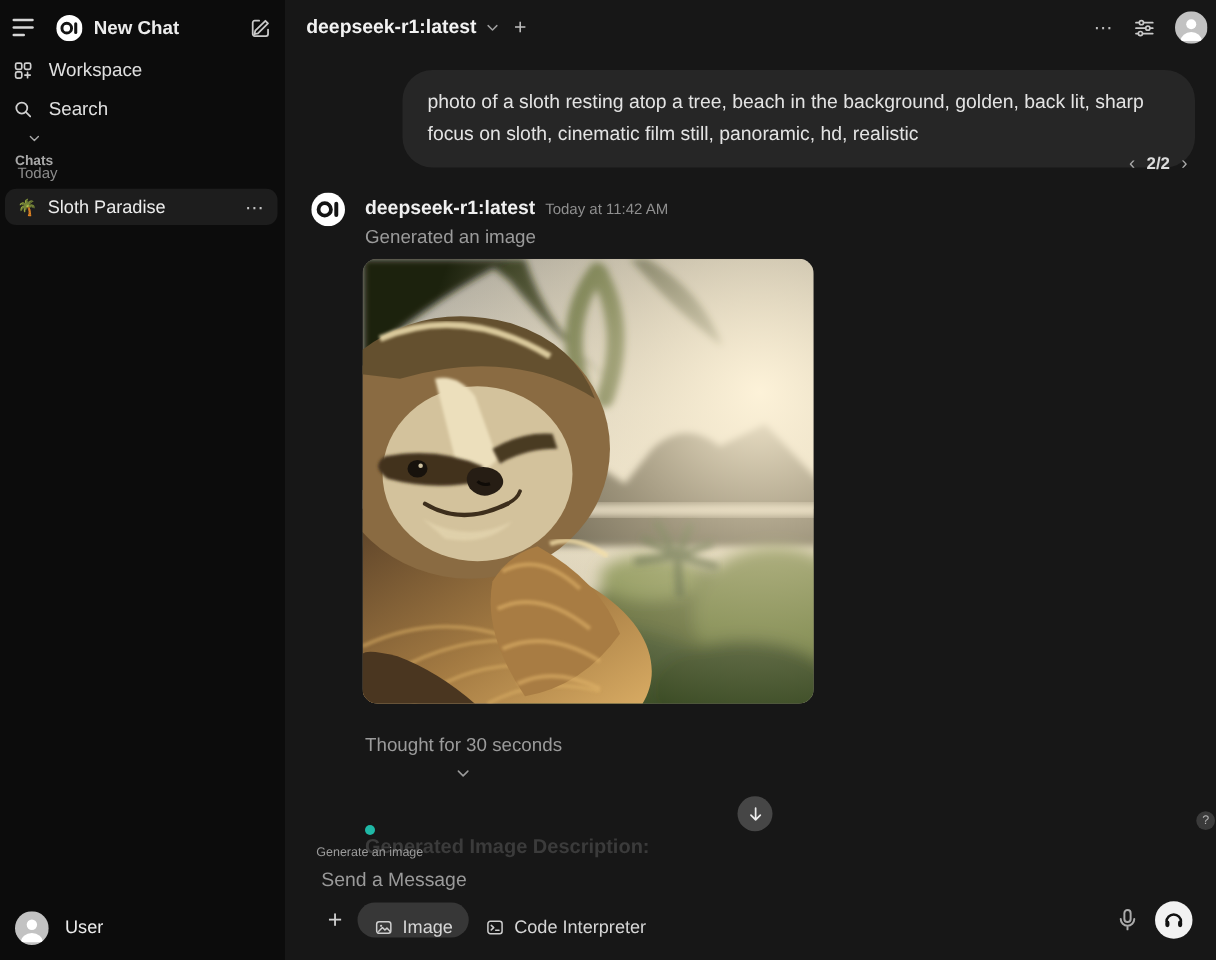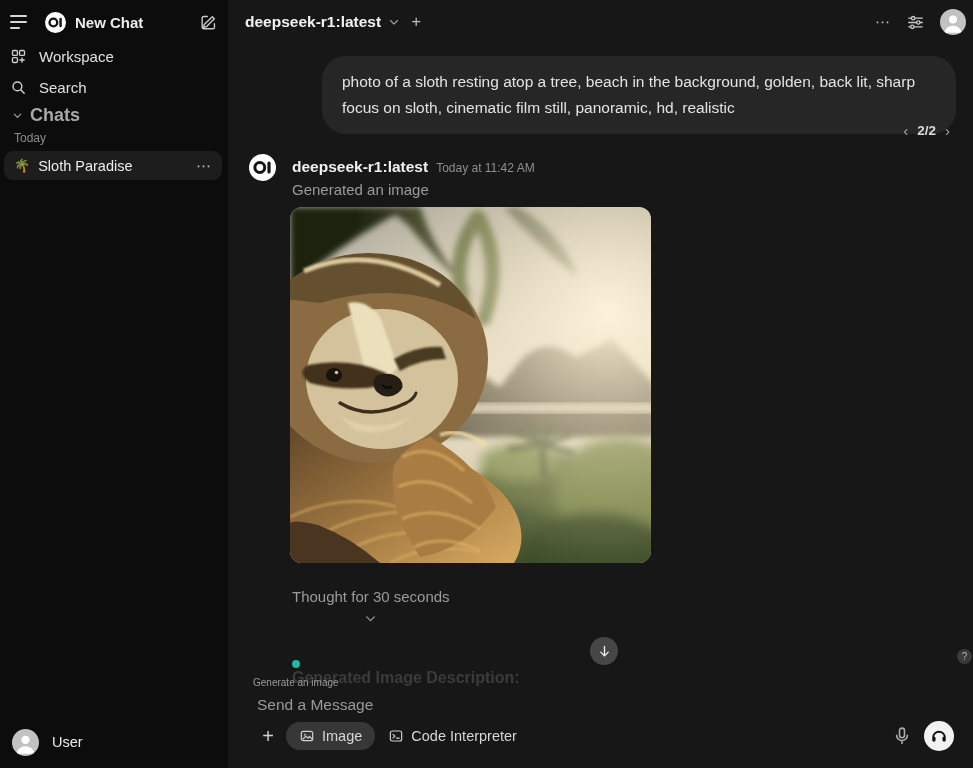--- a/index.html
+++ b/index.html
@@ -13,21 +13,21 @@
   .sb-top { position:absolute; top:8px; left:10px; right:10px; height:28px; display:flex; align-items:center; }
   .hamburger { width:20px; height:20px; display:flex; flex-direction:column; justify-content:center; gap:4px; margin-right:15px; }
   .hamburger i { display:block; height:2.2px; border-radius:2px; background:#d6d6d6; }
   .hamburger i:nth-child(1){ width:17px; } .hamburger i:nth-child(2){ width:17px; } .hamburger i:nth-child(3){ width:10px; }
   .brand { display:flex; align-items:center; gap:9px; flex:1; }
   .logo21 { width:21px; height:21px; }
   .brand-label { font-size:15px; font-weight:600; color:#ececec; }
   .icon-btn { color:#c9c9c9; display:flex; align-items:center; justify-content:center; }
   .sb-item { position:absolute; left:10px; right:8px; height:30px; display:flex; align-items:center; gap:12px; color:#e0e0e0; font-size:15px; border-radius:8px; }
   .sb-item .ic { color:#cfcfcf; display:flex; }
-  .sb-sec { position:absolute; top:105px; left:12px; display:flex; align-items:center; gap:7px; color:#a8a8a8; font-size:18px; font-weight:600; }
+  .sb-sec { position:absolute; top:105px; left:12px; display:flex; align-items:center; gap:7px; color:#a8a8a8; font-size:11px; font-weight:600;flex-direction:column; }
   .sb-group { position:absolute; top:131px; left:14px; color:#8d8d8d; font-size:12px; }
   .sb-chat { position:absolute; top:151px; left:4px; right:6px; height:29px; display:flex; align-items:center; gap:8px; padding:0 10px; border-radius:9px; background:#1d1d1d; color:#ececec; font-size:14.5px; }
   .sb-chat .emoji { font-size:13px; }
   .sb-chat .menu { margin-left:auto; color:#c2c2c2; font-size:15px; letter-spacing:1px; }
   .sb-user { position:absolute; bottom:6px; left:6px; right:6px; height:40px; display:flex; align-items:center; gap:13px; padding:0 6px; border-radius:10px; }
   .avatar27 { width:27px; height:27px; } .avatar26 { width:26px; height:26px; }
   .sb-user .name { color:#ececec; font-size:14.5px; }
 
   
   .main { position:absolute; left:228px; top:0; right:0; bottom:0; background:#171717; }
@@ -57,21 +57,21 @@
   .status { position:absolute; left:25px; top:660px; display:flex; align-items:center; gap:9px; color:#9b9b9b; font-size:10px; z-index:7;flex-direction:column; }
   .status .dot { width:8px; height:8px; border-radius:50%; background:#1fb8a6; }
   .clipped-heading { position:absolute; left:64px; top:669px; color:#3b3b3b; font-size:16px; font-weight:700; z-index:1; }
   .scrollbtn { position:absolute; left:362px; top:637px; width:28px; height:28px; border-radius:50%; background:#464646; display:flex; align-items:center; justify-content:center; z-index:4; }
 
   .panel { position:absolute; left:12px; right:7px; top:686px; bottom:0; background:#4d7c0f; border-radius:26px 26px 0 0; z-index:5; }
   .msg-input { position:absolute; left:17px; top:7px; right:17px; height:24px; background:transparent; border:none; outline:none; color:#e6e6e6; font-size:15.5px; font-family:inherit; }
   .msg-input::placeholder { color:#9a9a9a; }
   .panel-row { position:absolute; left:13px; right:12px; top:34px; height:32px; display:flex; align-items:center; }
   .plus-btn { width:24px; height:24px; color:#d0d0d0; font-size:20px; font-weight:400; line-height:1; margin:0 6px 0 3px; }
-  .tool-pill { display:flex; align-items:center; gap:7px; height:28px; padding:0 13px; border-radius:999px; color:#d6d6d6; font-size:14.5px; }
+  .tool-pill { display:flex; align-items:flex-end; gap:7px; height:28px; padding:0 13px; border-radius:999px; color:#d6d6d6; font-size:14.5px; }
   .tool-pill.active { background:#373737; }
   .tool-pill .ic { display:flex; color:#cfcfcf; }
   .panel-spacer { flex:1; }
   .mic-btn { color:#ababab; display:flex; margin-right:12px; }
   .head-btn { width:30px; height:30px; border-radius:50%; background:#f2f2f2; display:flex; align-items:center; justify-content:center; }
   .help-badge { position:absolute; right:1px; bottom:0; width:15px; height:15px; border-radius:50%; background:#3a3a3a; color:#b5b5b5; font-size:10px; display:flex; align-items:center; justify-content:center; z-index:9; }
 </style>
 </head>
 <body>
 

